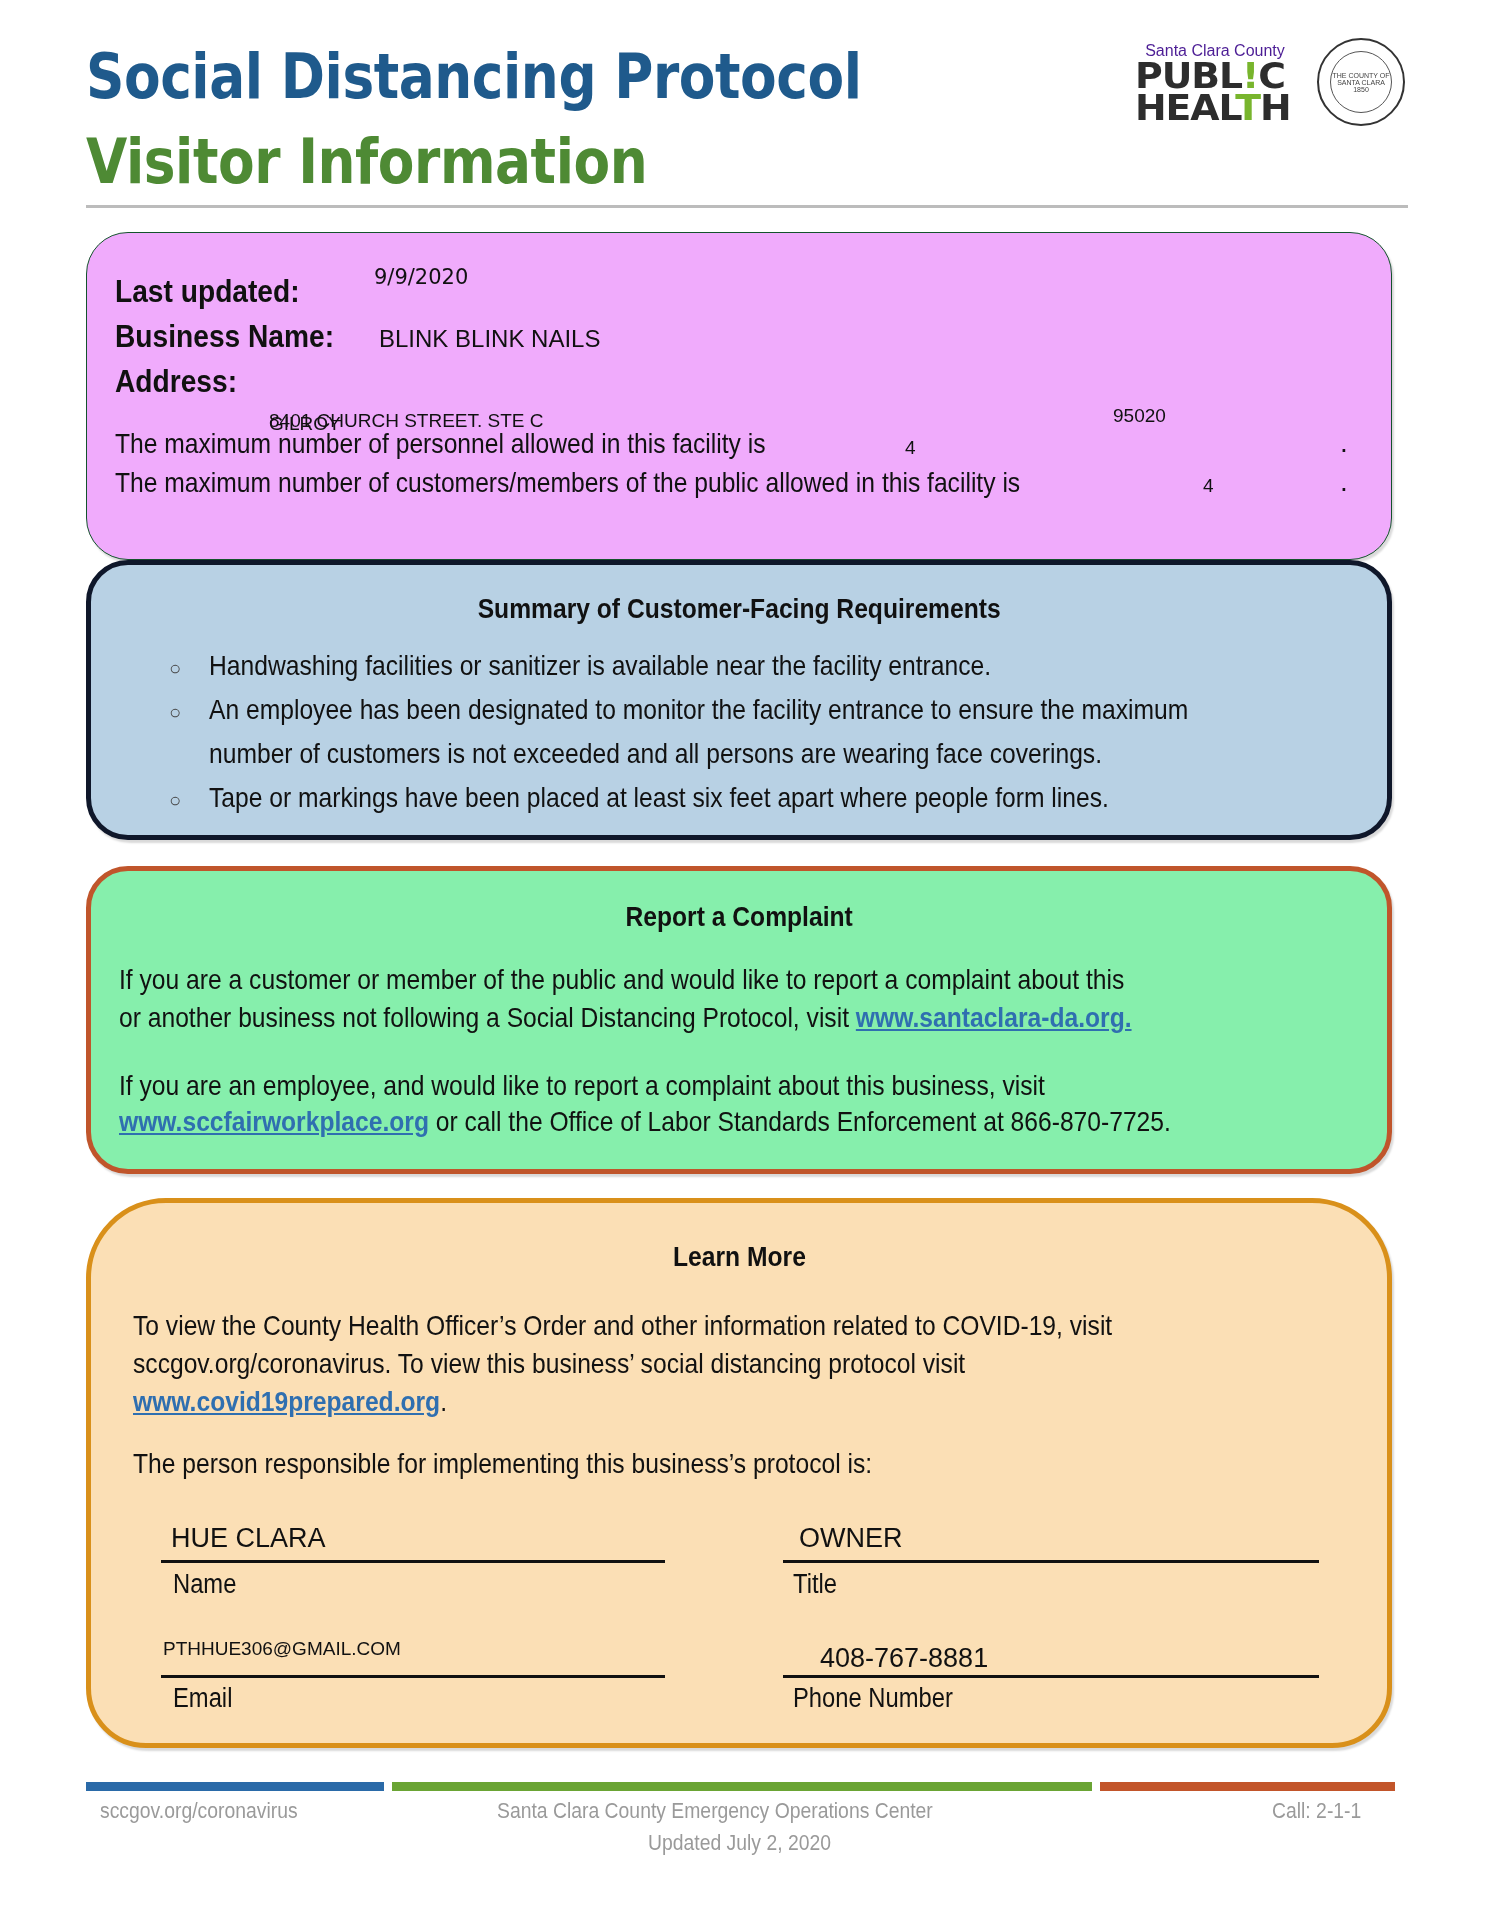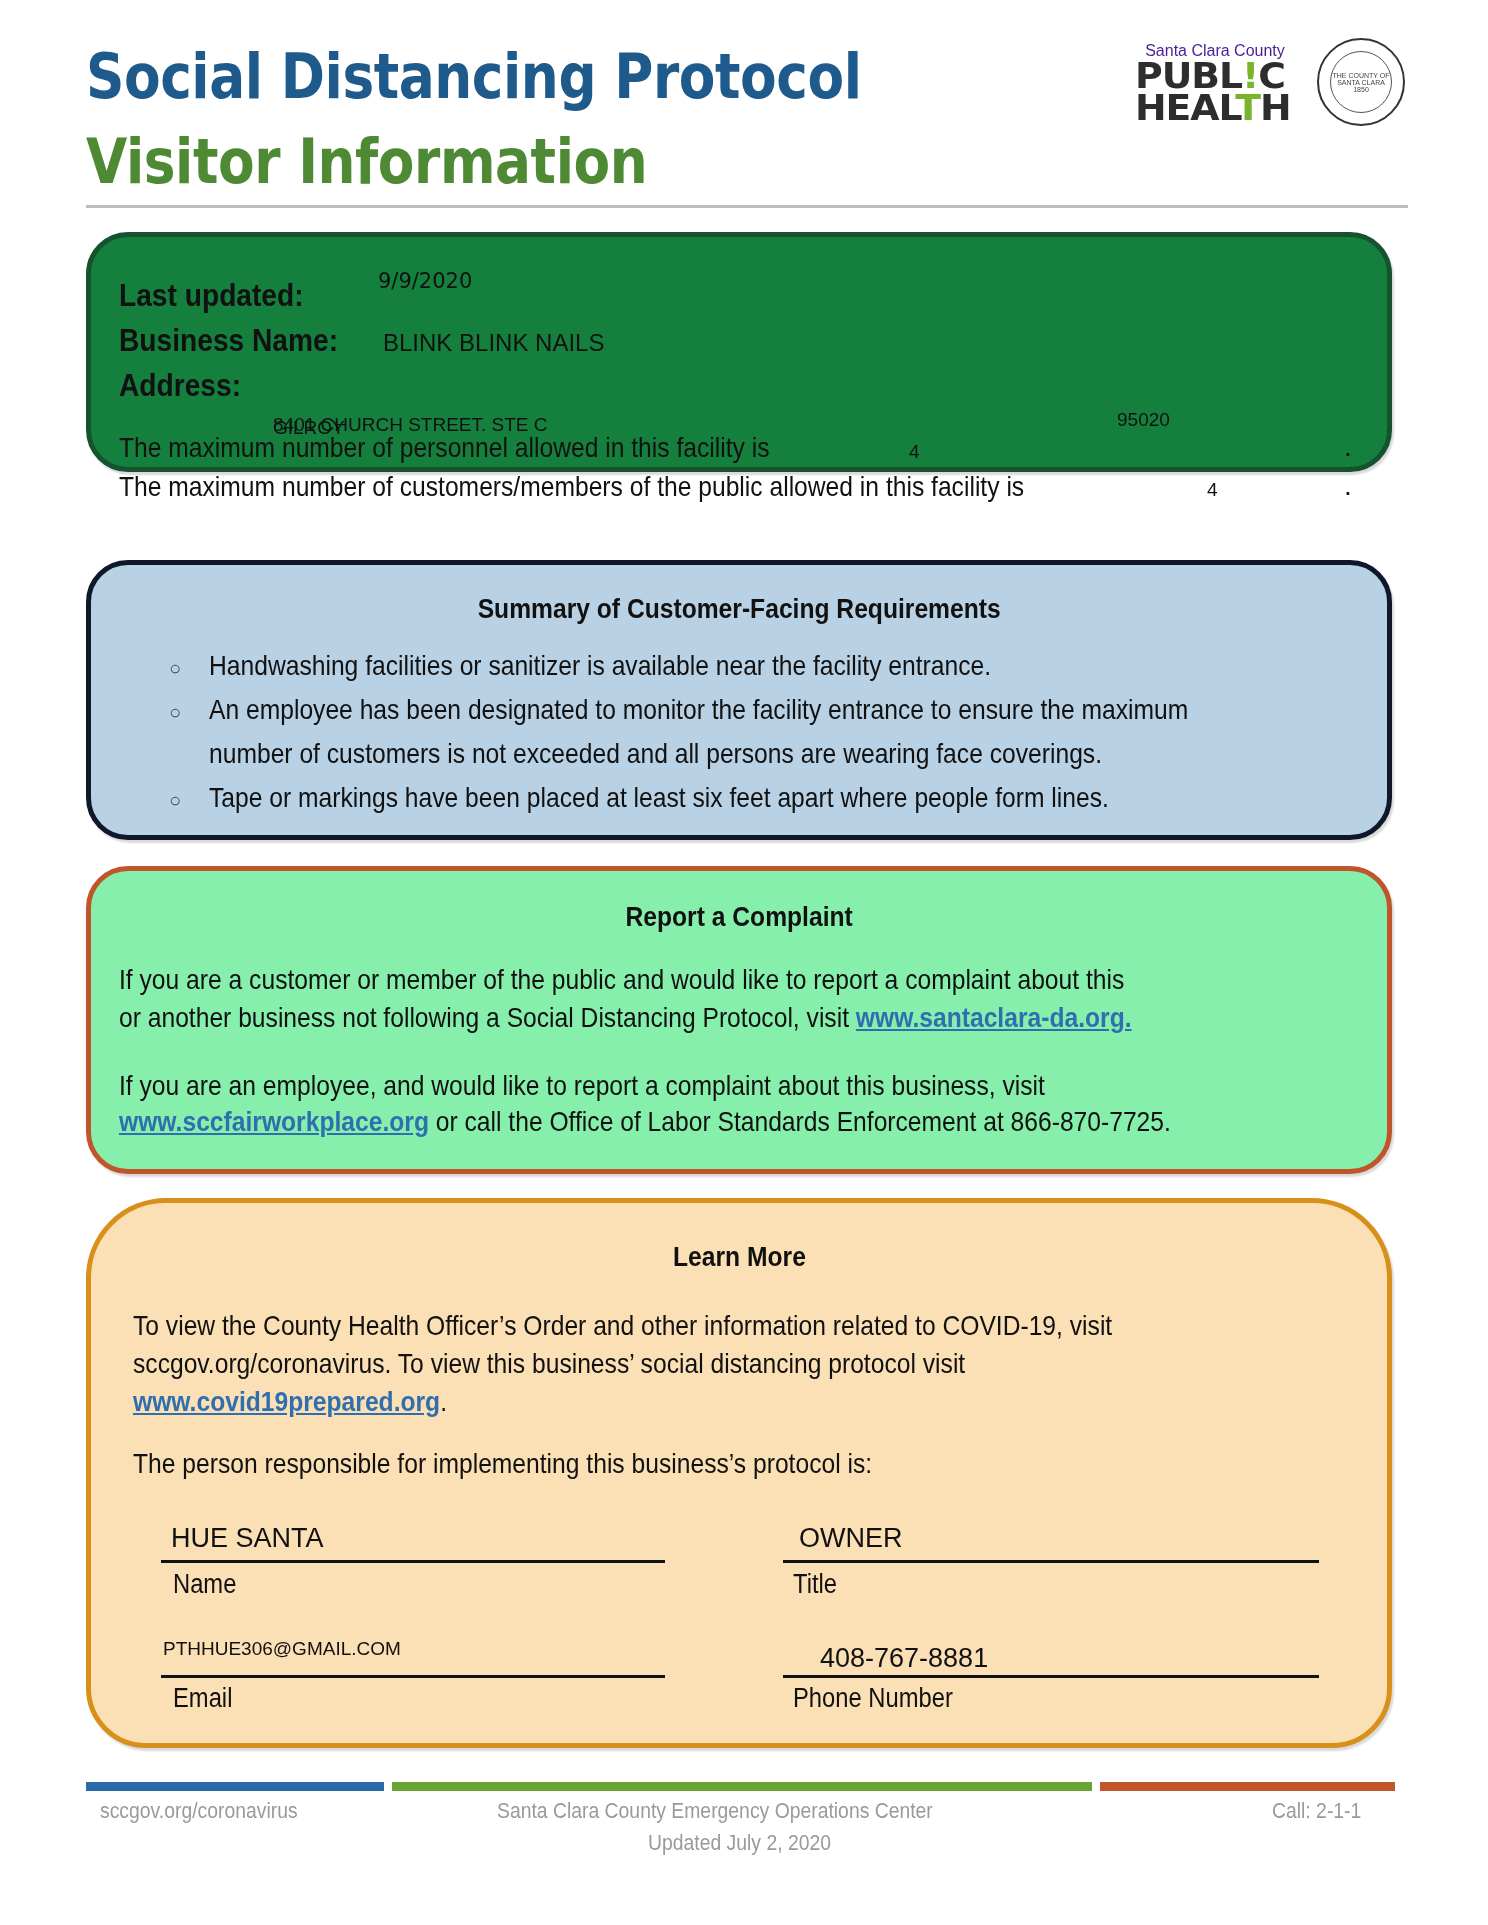--- a/index.html
+++ b/index.html
@@ -17,21 +17,21 @@
   .logo .county { font-size: 16px; color: #4c1d95; text-align: center; }
   .logo .ph { font-family: "DejaVu Sans", sans-serif; font-weight: bold; font-size: 36px; line-height: 32px;
               color: #2d2d2d; letter-spacing: -1px; transform: scaleX(1.05); transform-origin: left top; }
   .logo .ph .g { color: #78b52d; }
   .seal { position: absolute; left: 1317px; top: 38px; width: 88px; height: 88px; border-radius: 50%;
           border: 2px solid #333; box-sizing: border-box; display: flex; align-items: center; justify-content: center; }
   .seal-inner { width: 60px; height: 60px; border-radius: 50%; border: 1px solid #555;
                 font-size: 7px; color: #444; display: flex; align-items: center; justify-content: center; text-align: center; }
 
   .box { position: absolute; left: 86px; width: 1306px; border-radius: 42px; box-sizing: border-box; }
-  .box-green { top: 232px; height: 240px; background: #15803d; border: 5px solid #14532d; box-shadow: 2px 3px 2px rgba(0,0,0,0.15); }
+  .box-green { top: 232px; height: 328px; background: #f0abfc; border: 1px solid #14532d; box-shadow: 2px 3px 2px rgba(0,0,0,0.15); }
   .box-blue { top: 560px; height: 280px; background: #b8d1e4; border: 5px solid #0f172a; box-shadow: 2px 3px 2px rgba(0,0,0,0.15); }
   .box-red { top: 866px; height: 308px; background: #86efac; border: 5px solid #c0552b; box-shadow: 2px 3px 2px rgba(0,0,0,0.15); }
   .box-orange { top: 1198px; height: 550px; background: #fbdfb5; border: 5px solid #d9901a; border-radius: 80px 80px 60px 60px; box-shadow: 2px 3px 2px rgba(0,0,0,0.15); }
   .lbl { position: absolute; font-weight: bold; font-size: 32px; color: #111;
          transform: scaleX(0.88); transform-origin: left top; white-space: nowrap; }
   .val { position: absolute; font-size: 24px; color: #111; white-space: nowrap; }
   .small { position: absolute; font-size: 19px; color: #111; white-space: nowrap; }
   .line { position: absolute; font-size: 28px; color: #111; white-space: nowrap;
           transform: scaleX(0.88); transform-origin: left top; }
   .dot { position: absolute; font-size: 28px; color: #111; }
@@ -113,21 +113,21 @@
   <div class="para" style="left:28px; top:232px;"><a class="link" href="#">www.sccfairworkplace.org</a><span> or call the Office of Labor Standards Enforcement at 866-870-7725.</span></div>
 </div>
 
 <div class="box box-orange">
   <div class="heading" style="top:38px;"><span>Learn More</span></div>
   <div class="para" style="left:42px; top:104px;">To view the County Health Officer’s Order and other information related to COVID-19, visit</div>
   <div class="para" style="left:42px; top:142px;">sccgov.org/coronavirus. To view this business’ social distancing protocol visit</div>
   <div class="para" style="left:42px; top:180px;"><a class="link" href="#">www.covid19prepared.org</a><span>.</span></div>
   <div class="para" style="left:42px; top:242px;">The person responsible for implementing this business’s protocol is:</div>
 
-  <div class="sig-val" style="left:80px; top:320px;">HUE SANTA</div>
+  <div class="sig-val" style="left:80px; top:320px;">HUE CLARA</div>
   <div class="sig-line" style="left:70px; top:357px; width:504px;"></div>
   <div class="sig-lbl" style="left:82px; top:366px;">Name</div>
 
   <div class="sig-val" style="left:671px; top:320px;margin-left:37px;">OWNER</div>
   <div class="sig-line" style="left:692px; top:357px; width:536px;"></div>
   <div class="sig-lbl" style="left:702px; top:366px;">Title</div>
 
   <div class="small" style="left:72px; top:435px;">PTHHUE306@GMAIL.COM</div>
   <div class="sig-line" style="left:70px; top:472px; width:504px;"></div>
   <div class="sig-lbl" style="left:82px; top:480px;">Email</div>

